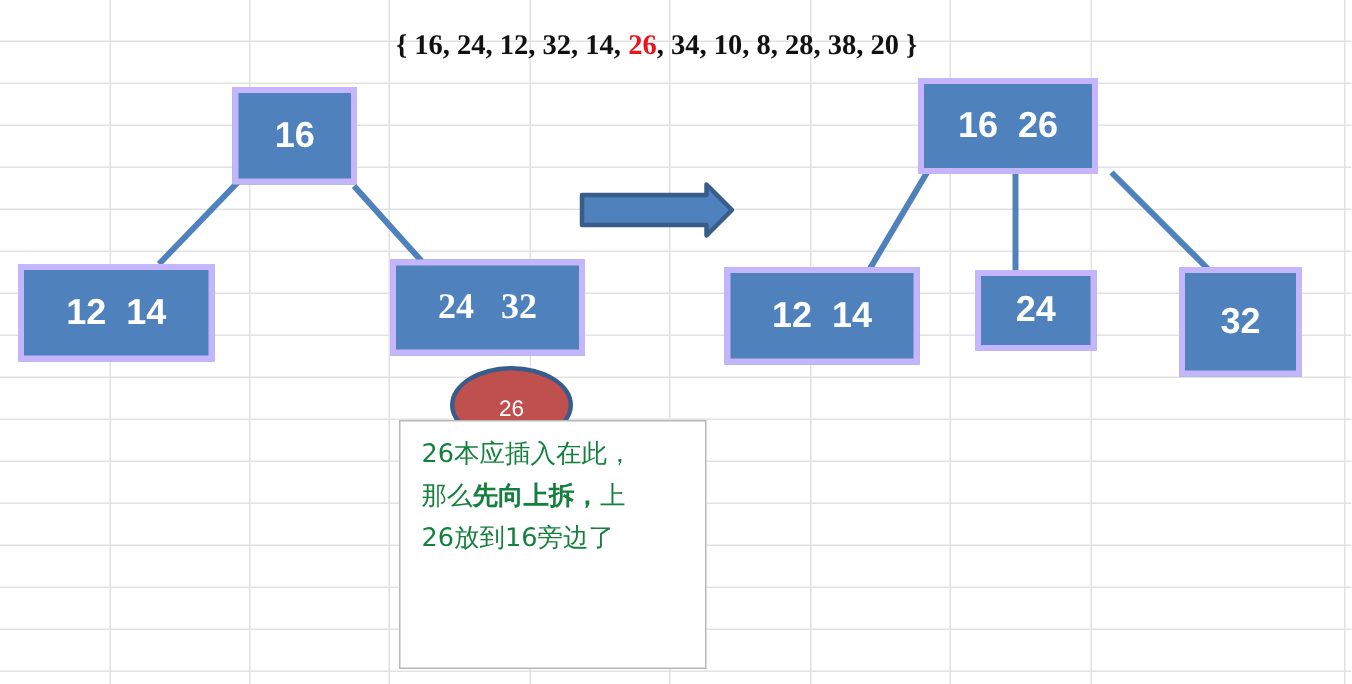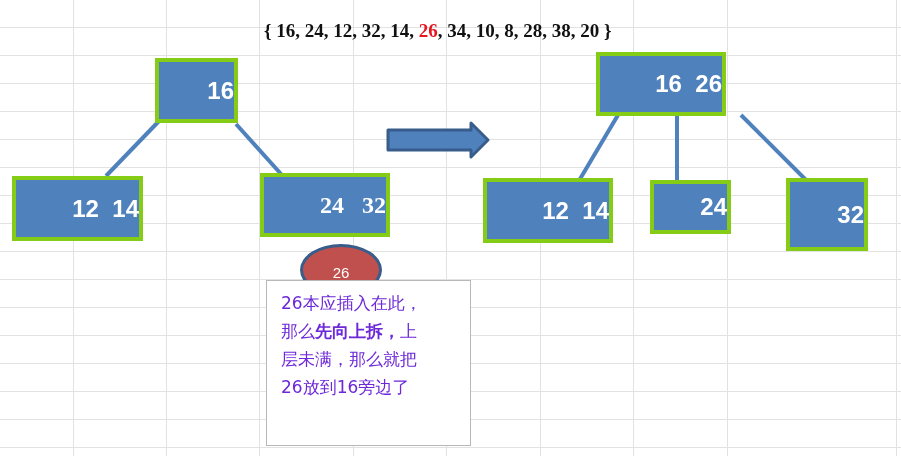--- a/index.html
+++ b/index.html
@@ -11,41 +11,41 @@
   .grid { position: absolute; left: 0; top: 0; width: 901px; height: 456px; }
   .title {
     position: absolute; left: 264px; top: 16px; width: 430px; height: 30px;
     font-weight: bold; font-size: 19px; color: #111; white-space: nowrap;
     line-height: 30px;
     font-family: Liberation Serif, serif;
   }
   .title .hl { color: #e8141e; }
   .node {
     position: absolute; box-sizing: border-box;
-    background: #4f81bd; border: 4px solid #84cc16;
+    background: #4f81bd; border: 4px solid #c4b5fd;
     color: #ffffff; font-weight: bold; font-size: 24px;
-    display: flex; align-items: center; justify-content: flex-end;
+    display: flex; align-items: center; justify-content: center;
     white-space: pre;
   }
   .edges { position: absolute; left: 0; top: 0; width: 901px; height: 456px; }
   .ellipse {
     position: absolute; box-sizing: border-box;
     left: 300px; top: 244px; width: 82px; height: 52px;
     border-radius: 50%; background: #c0504d; border: 3px solid #385d8a;
     color: #fff; font-size: 15px;
     display: flex; align-items: center; justify-content: center;
     padding-top: 4px;
   }
   .note {
     position: absolute; box-sizing: border-box;
     left: 266px; top: 280px; width: 205px; height: 166px;
     background: #ffffff; border: 1px solid #b8b8b8;
     padding: 8px 10px 0 14px;
     font-family: "DejaVu Sans", sans-serif; font-size: 17px; line-height: 28px;
-    color: #6d28d9;
+    color: #15803d;
   }
   .note .b { font-weight: bold; }
   .note .line { display: block; white-space: nowrap; }
 </style>
 </head>
 <body>
 
 <svg class="grid" width="901" height="456">
   <g stroke="#e2e2e2" stroke-width="1">
     <line x1="73.5" y1="0" x2="73.5" y2="456"></line>
@@ -95,20 +95,19 @@
 <div class="node" style="left:12px;top:176px;width:131px;height:65px;"><span>12  14</span></div>
 <div class="node" style="left:260px;top:173px;width:130px;height:64px;font-family:Liberation Serif, serif;"><span>24   32</span></div>
 
 <div class="ellipse">
     <span>26</span>
   </div>
 
 <div class="note">
   <span class="line">26本应插入在此，</span>
   <span class="line"><span>那么</span><span class="b">先向上拆，</span><span>上</span></span>
-  <span class="line">层未满，那么就把</span>
   <span class="line">26放到16旁边了</span>
 </div>
 
-<div class="node" style="left:596px;top:52px;width:130px;height:64px;"><span>16  26</span></div>
+<div class="node" style="left:612px;top:52px;width:120px;height:64px;"><span>16  26</span></div>
 <div class="node" style="left:483px;top:178px;width:130px;height:65px;"><span>12  14</span></div>
 <div class="node" style="left:650px;top:180px;width:81px;height:54px;"><span>24</span></div>
 <div class="node" style="left:786px;top:178px;width:82px;height:73px;"><span>32</span></div>
 
 </body></html>

